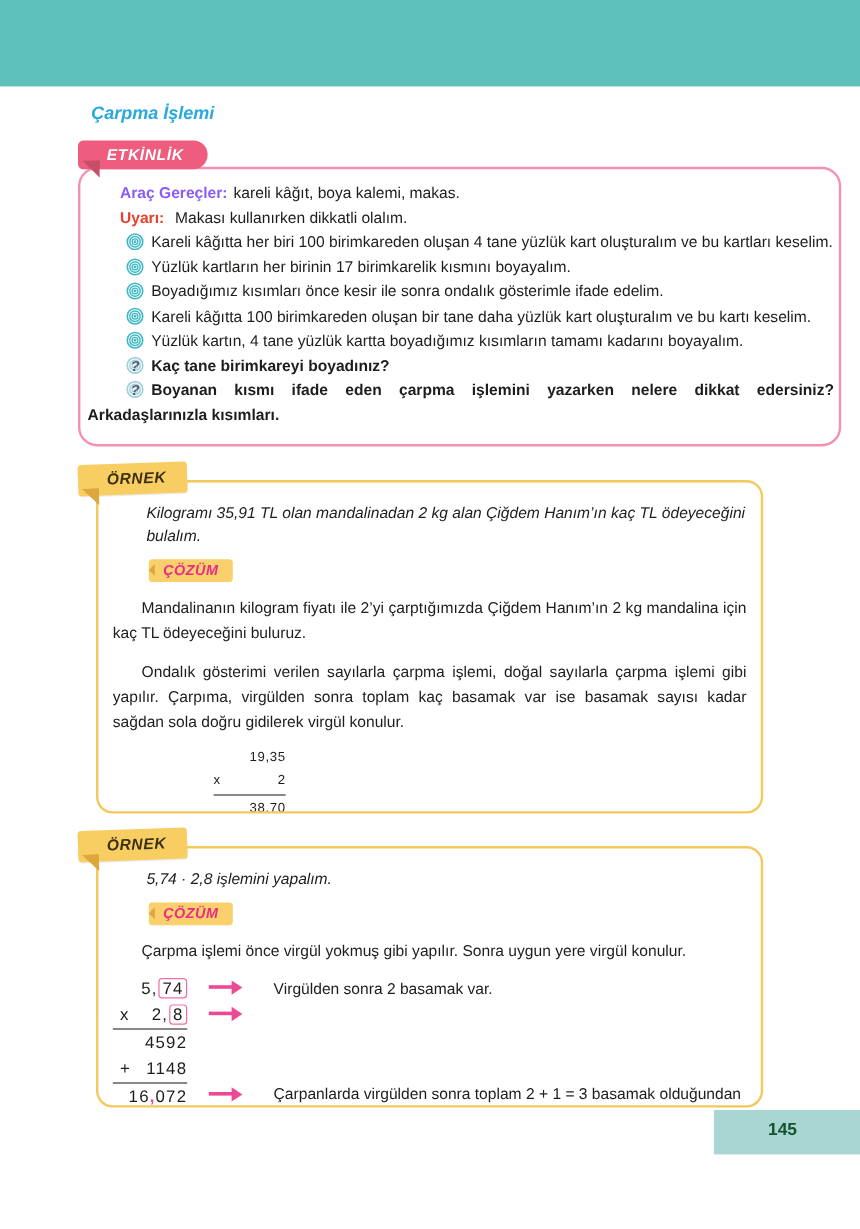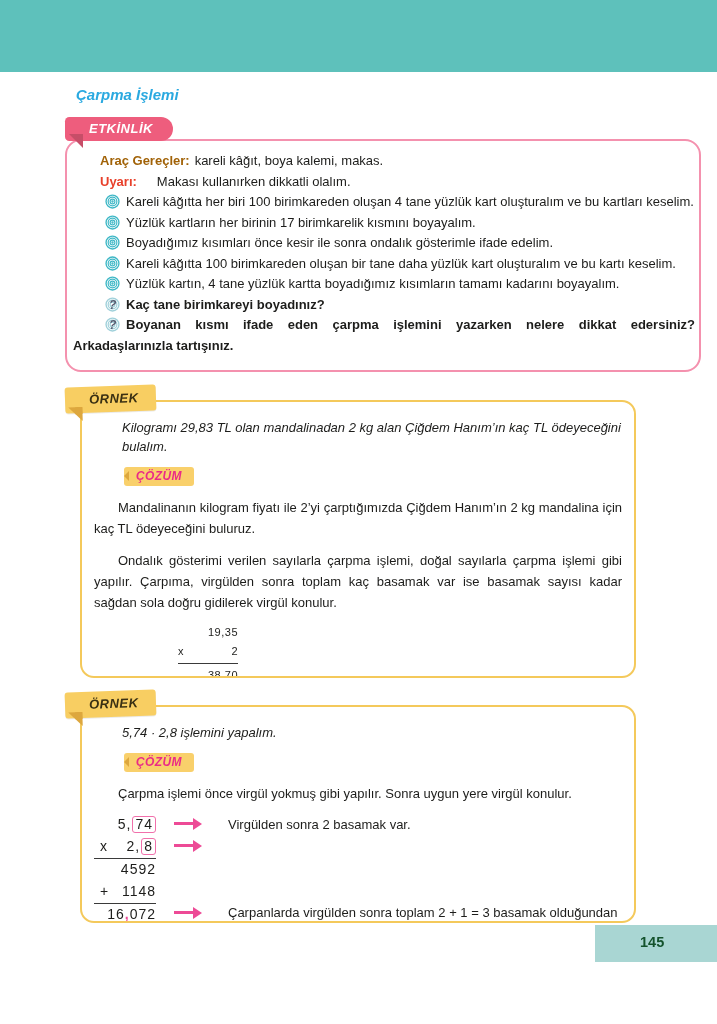--- a/index.html
+++ b/index.html
@@ -48,22 +48,22 @@
   }
 
   
   .activity{position:absolute;top:117px;left:65px;width:636px;}
   .activity-box{
     box-sizing:border-box;margin-top:22px;width:636px;height:233px;
     background:#fff;border:2px solid #f491ae;border-radius:16px;
     padding:10px 4px 8px 6px;overflow:hidden;
   }
   .a-line{margin:0 0 0 27px;font-size:13px;line-height:20.5px;}
-  .blue-label{color:#a16207;font-weight:bold;margin-right:5px;}
-  .red-label{color:#e8402b;font-weight:bold;margin-right:20px;}
+  .blue-label{color:#8b5cf6;font-weight:bold;margin-right:5px;}
+  .red-label{color:#e8402b;font-weight:bold;margin-right:9px;}
   .step,.question{
     margin:0;font-size:13px;line-height:20.5px;
     text-align:justify;text-indent:32px;
   }
   .question{font-weight:bold;}
   .icon{display:inline-block;width:15px;height:15px;vertical-align:-3px;margin-right:6px;position:relative;}
   .icon svg{display:block;width:15px;height:15px;}
   .qmark{
     position:absolute;left:4px;top:-2px;color:#565c70;
     font-size:12px;font-weight:bold;font-style:italic;text-indent:0;
@@ -183,28 +183,28 @@
       <p class="question"><span class="icon"><svg viewBox="0 0 20 20" fill="none" stroke="#9fd0da">
               <circle cx="10" cy="10" r="8.6" stroke-width="1.8"></circle>
               <circle cx="10" cy="10" r="5.8" stroke-width="1.6"></circle>
               <circle cx="10" cy="10" r="3.2" stroke-width="1.5"></circle>
             </svg><span class="qmark">?</span></span><span>Kaç tane birimkareyi boyadınız?</span></p>
 
       <p class="question"><span class="icon"><svg viewBox="0 0 20 20" fill="none" stroke="#9fd0da">
               <circle cx="10" cy="10" r="8.6" stroke-width="1.8"></circle>
               <circle cx="10" cy="10" r="5.8" stroke-width="1.6"></circle>
               <circle cx="10" cy="10" r="3.2" stroke-width="1.5"></circle>
-            </svg><span class="qmark">?</span></span><span>Boyanan kısmı ifade eden çarpma işlemini yazarken nelere dikkat edersiniz? Arkadaşlarınızla tartışınız.</span></p>
+            </svg><span class="qmark">?</span></span><span>Boyanan kısmı ifade eden çarpma işlemini yazarken nelere dikkat edersiniz? Arkadaşlarınızla kısımları.</span></p>
     </div>
   </section>
 
   <section class="example ex1">
     <div class="ribbon-yellow">ÖRNEK</div>
     <div class="example-box">
-      <p class="problem">Kilogramı 29,83 TL olan mandalinadan 2 kg alan Çiğdem Hanım’ın kaç TL ödeyeceğini bulalım.</p>
+      <p class="problem">Kilogramı 35,91 TL olan mandalinadan 2 kg alan Çiğdem Hanım’ın kaç TL ödeyeceğini bulalım.</p>
       <div class="solution-row">
         <span class="ribbon-solution">ÇÖZÜM</span>
       </div>
       <p class="para">Mandalinanın kilogram fiyatı ile 2’yi çarptığımızda Çiğdem Hanım’ın 2 kg mandalina için kaç TL ödeyeceğini buluruz.</p>
       <p class="para">Ondalık gösterimi verilen sayılarla çarpma işlemi, doğal sayılarla çarpma işlemi gibi yapılır. Çarpıma, virgülden sonra toplam kaç basamak var ise basamak sayısı kadar sağdan sola doğru gidilerek virgül konulur.</p>
       <div class="math1">
         <div class="m1">
           <div class="m1-r1">19,35</div>
           <div class="m1-r2">
             <span>x</span>

